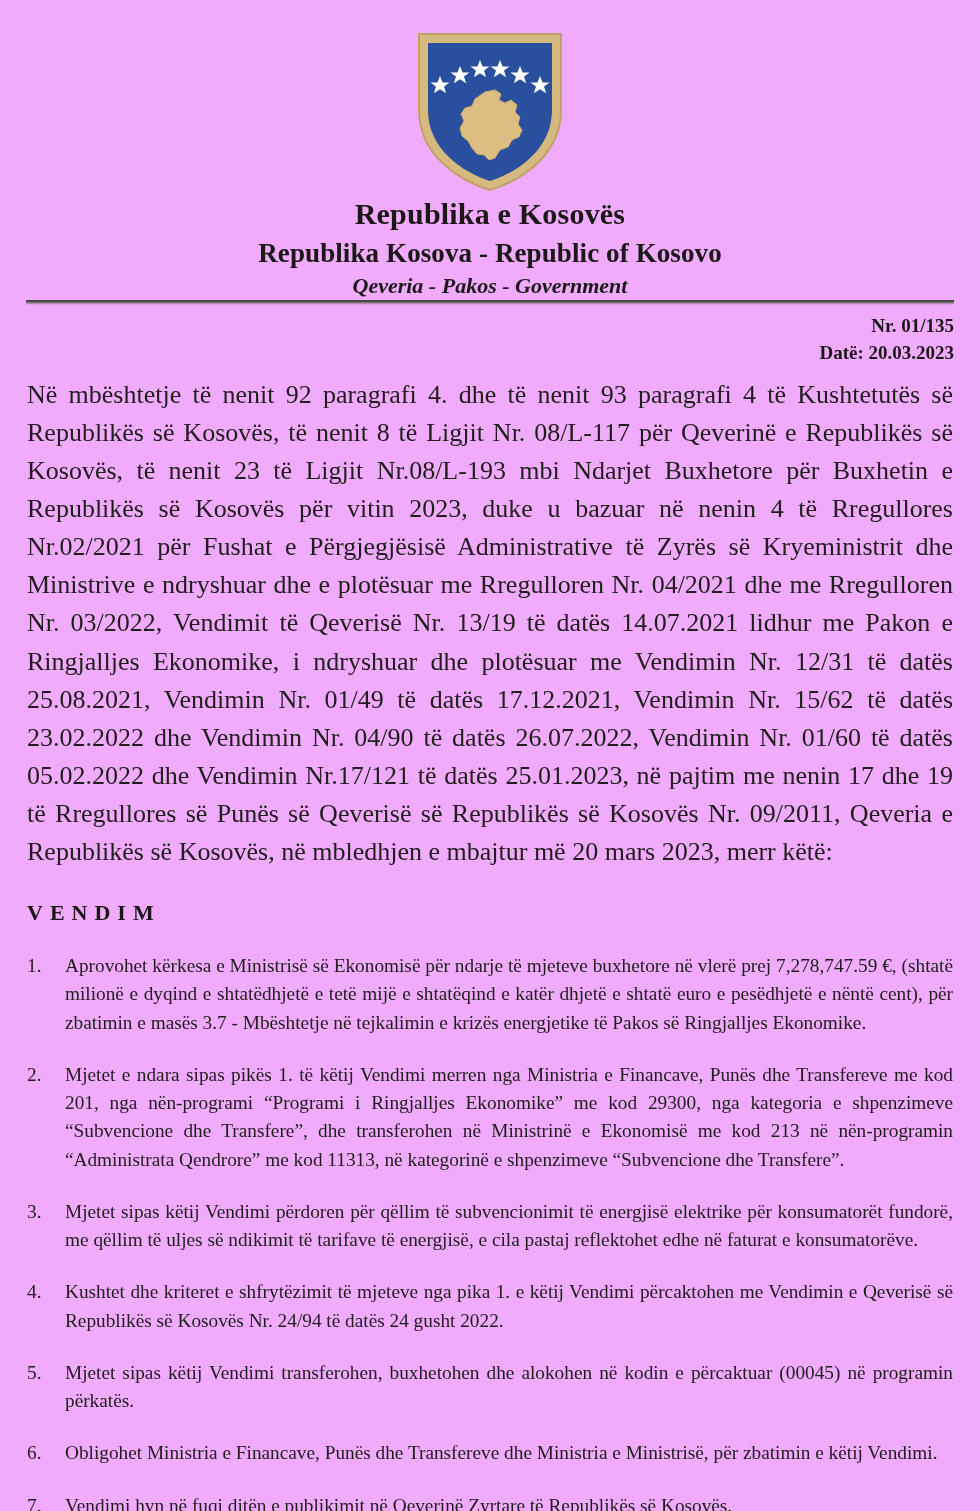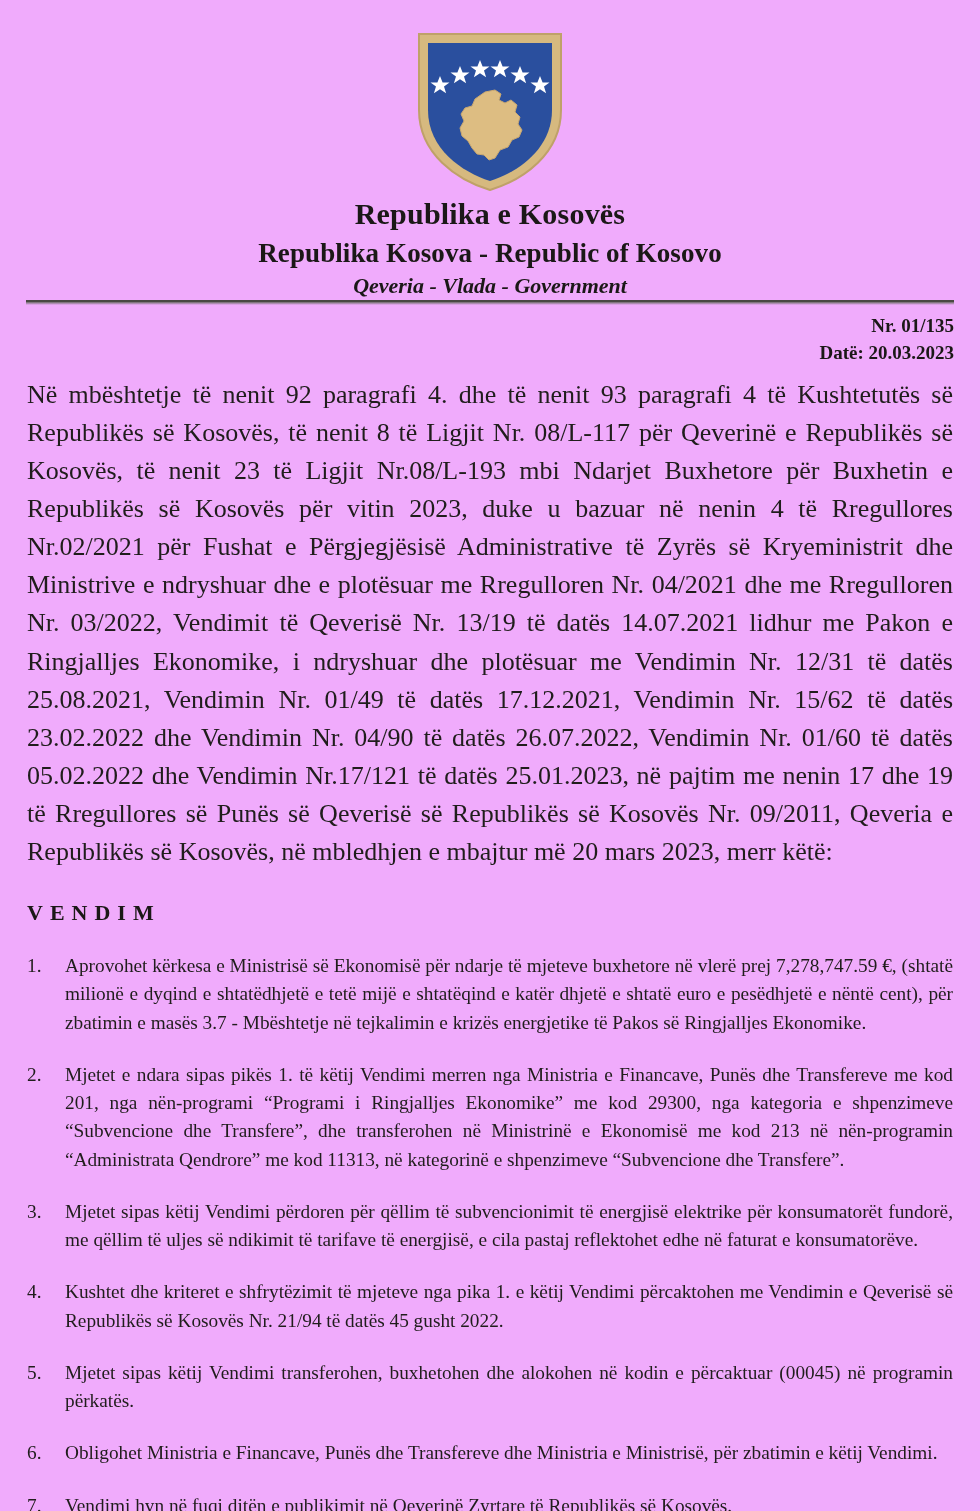--- a/index.html
+++ b/index.html
@@ -177,21 +177,21 @@
 
       <path d="M74,68 L84,66 L90,70 L88,76 L94,79 L100,76 L106,81 L104,88 L109,93 L107,100
                L111,106 L108,113 L101,116 L97,123 L89,126 L84,134 L78,136 L73,131 L66,130
                L61,124 L57,117 L51,112 L49,104 L53,97 L50,90 L54,84 L61,82 L64,75 Z" fill="#ddbd82" stroke="#c9a870" stroke-width="1"></path>
     </svg>
   </div>
 
   <div class="header-block">
     <div class="title-1">Republika e Kosovës</div>
     <div class="title-2">Republika Kosova - Republic of Kosovo</div>
-    <div class="title-3">Qeveria - Vlada - Government</div>
+    <div class="title-3">Qeveria - Pakos - Government</div>
   </div>
 
   <div class="divider"></div>
 
   <div class="ref-block">
     <div>Nr. 01/135</div>
     <div>Datë: 20.03.2023</div>
   </div>
 
   <div class="body-area">
@@ -208,21 +208,21 @@
       <li>
         <span class="num">2.</span>
         <span class="txt">Mjetet e ndara sipas pikës 1. të këtij Vendimi merren nga Ministria e Financave, Punës dhe Transfereve me kod 201, nga nën-programi “Programi i Ringjalljes Ekonomike” me kod 29300, nga kategoria e shpenzimeve “Subvencione dhe Transfere”, dhe transferohen në Ministrinë e Ekonomisë me kod 213 në nën-programin “Administrata Qendrore” me kod 11313, në kategorinë e shpenzimeve “Subvencione dhe Transfere”.</span>
       </li>
       <li>
         <span class="num">3.</span>
         <span class="txt">Mjetet sipas këtij Vendimi përdoren për qëllim të subvencionimit të energjisë elektrike për konsumatorët fundorë, me qëllim të uljes së ndikimit të tarifave të energjisë, e cila pastaj reflektohet edhe në faturat e konsumatorëve.</span>
       </li>
       <li>
         <span class="num">4.</span>
-        <span class="txt">Kushtet dhe kriteret e shfrytëzimit të mjeteve nga pika 1. e këtij Vendimi përcaktohen me Vendimin e Qeverisë së Republikës së Kosovës Nr. 21/94 të datës 45 gusht 2022.</span>
+        <span class="txt">Kushtet dhe kriteret e shfrytëzimit të mjeteve nga pika 1. e këtij Vendimi përcaktohen me Vendimin e Qeverisë së Republikës së Kosovës Nr. 24/94 të datës 24 gusht 2022.</span>
       </li>
       <li>
         <span class="num">5.</span>
         <span class="txt">Mjetet sipas këtij Vendimi transferohen, buxhetohen dhe alokohen në kodin e përcaktuar (00045) në programin përkatës.</span>
       </li>
       <li>
         <span class="num">6.</span>
         <span class="txt">Obligohet Ministria e Financave, Punës dhe Transfereve dhe Ministria e Ministrisë, për zbatimin e këtij Vendimi.</span>
       </li>
       <li>

